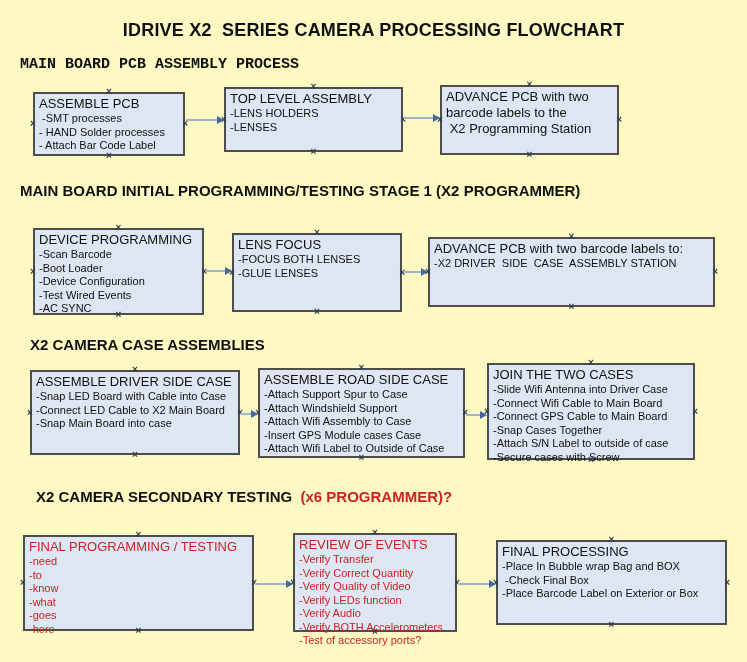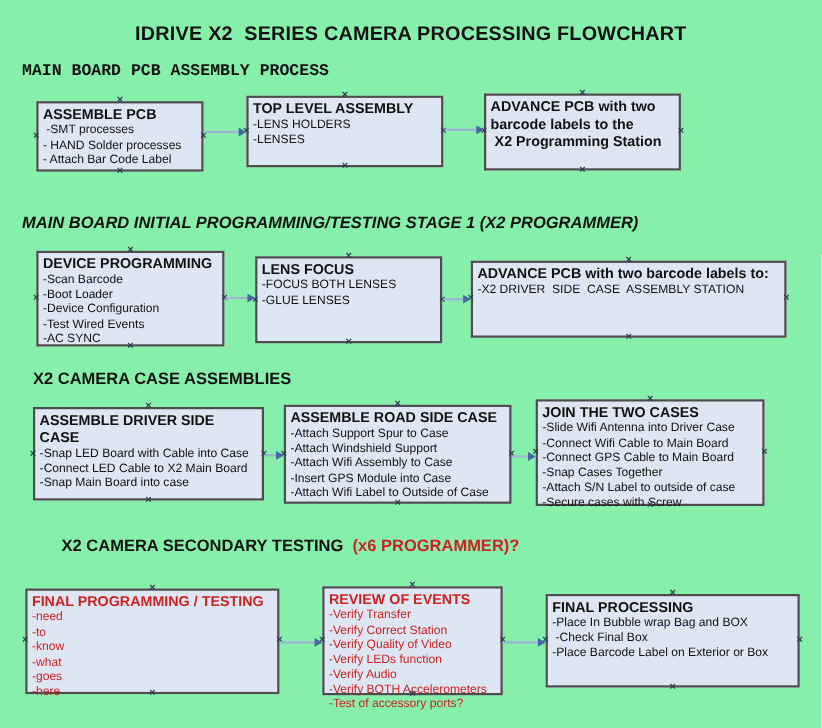--- a/index.html
+++ b/index.html
@@ -2,43 +2,43 @@
 <html style="--box-fill: #dde6f2; --box-border: #4d4d4d; --arrow-shaft: #9cb3d1; --arrow-head: #44689d; --red: #cc2222; --ink: #111111;"><head>
 <meta charset="utf-8">
 <style>
   :root{
     --box-fill:#dde6f2; --box-border:#4d4d4d;
     --arrow-shaft:#9cb3d1; --arrow-head:#44689d;
     --red:#cc2222; --ink:#111111;
   }
   html,body{margin:0;padding:0;background:#ffffff;}
   .page{
-    position:relative; width:747px; height:662px; background:#86efac;
+    position:relative; width:747px; height:662px; background:#fef9c3;
     font-family:"Liberation Sans", sans-serif; color:var(--ink); overflow:hidden;
   }
   .page-title{
     position:absolute; left:0; right:0; top:20px; text-align:center;
     font-size:18px; font-weight:bold; letter-spacing:0.2px; white-space:pre;
   }
   .sec-heading{
     position:absolute; font-size:15px; font-weight:bold; white-space:pre;
   }
   .h1{left:20px; top:56px;font-family:Liberation Mono, monospace;}
-  .h2{left:20px; top:194px;font-style:italic;}
+  .h2{left:20px; top:182px;}
   .h3{left:30px; top:336px;}
-  .h4{left:36px; top:488px;margin-left:20px;}
+  .h4{left:36px; top:488px;}
   .red-text{color:var(--red);}
 
   .fbox{
     position:absolute; box-sizing:border-box;
     background:var(--box-fill); border:2px solid var(--box-border);
     padding:2px 4px 2px 4px; overflow:visible;
   }
   .fbox-title{
-    font-size:13px; font-weight:bold; line-height:16px; white-space:pre-wrap;
+    font-size:13px; font-weight:normal; line-height:16px; white-space:pre-wrap;
   }
   .fbox-lines div{
     font-size:11px; line-height:13.5px; white-space:pre;
   }
   .style-red .fbox-title, .style-red .fbox-lines div{color:var(--red);}
 
   
   .b11{left:33px;  top:92px;  width:152px; height:64px;}
   .b12{left:224px; top:87px;  width:179px; height:65px;}
   .b13{left:440px; top:85px;  width:179px; height:70px;}
@@ -173,21 +173,21 @@
       <span class="handle h-bottom">×</span>
       <span class="handle h-left">×</span>
       <span class="handle h-right">×</span>
     </div>
   <div class="fbox b32">
     <div class="fbox-title">ASSEMBLE ROAD SIDE CASE</div>
     <div class="fbox-lines">
         <div>-Attach Support Spur to Case</div>
         <div>-Attach Windshield Support</div>
         <div>-Attach Wifi Assembly to Case</div>
-        <div>-Insert GPS Module into Case</div>
+        <div>-Insert GPS Module cases Case</div>
         <div>-Attach Wifi Label to Outside of Case</div>
       </div>
   <span class="handle h-top">×</span>
       <span class="handle h-bottom">×</span>
       <span class="handle h-left">×</span>
       <span class="handle h-right">×</span>
     </div>
   <div class="fbox b33">
     <div class="fbox-title">JOIN THE TWO CASES</div>
     <div class="fbox-lines">
@@ -218,21 +218,21 @@
       </div>
   <span class="handle h-top">×</span>
       <span class="handle h-bottom">×</span>
       <span class="handle h-left">×</span>
       <span class="handle h-right">×</span>
     </div>
   <div class="fbox b42 style-red">
     <div class="fbox-title">REVIEW OF EVENTS</div>
     <div class="fbox-lines">
         <div>-Verify Transfer</div>
-        <div>-Verify Correct Station</div>
+        <div>-Verify Correct Quantity</div>
         <div>-Verify Quality of Video</div>
         <div>-Verify LEDs function</div>
         <div>-Verify Audio</div>
         <div>-Verify BOTH Accelerometers</div>
         <div>-Test of accessory ports?</div>
       </div>
   <span class="handle h-top">×</span>
       <span class="handle h-bottom">×</span>
       <span class="handle h-left">×</span>
       <span class="handle h-right">×</span>

